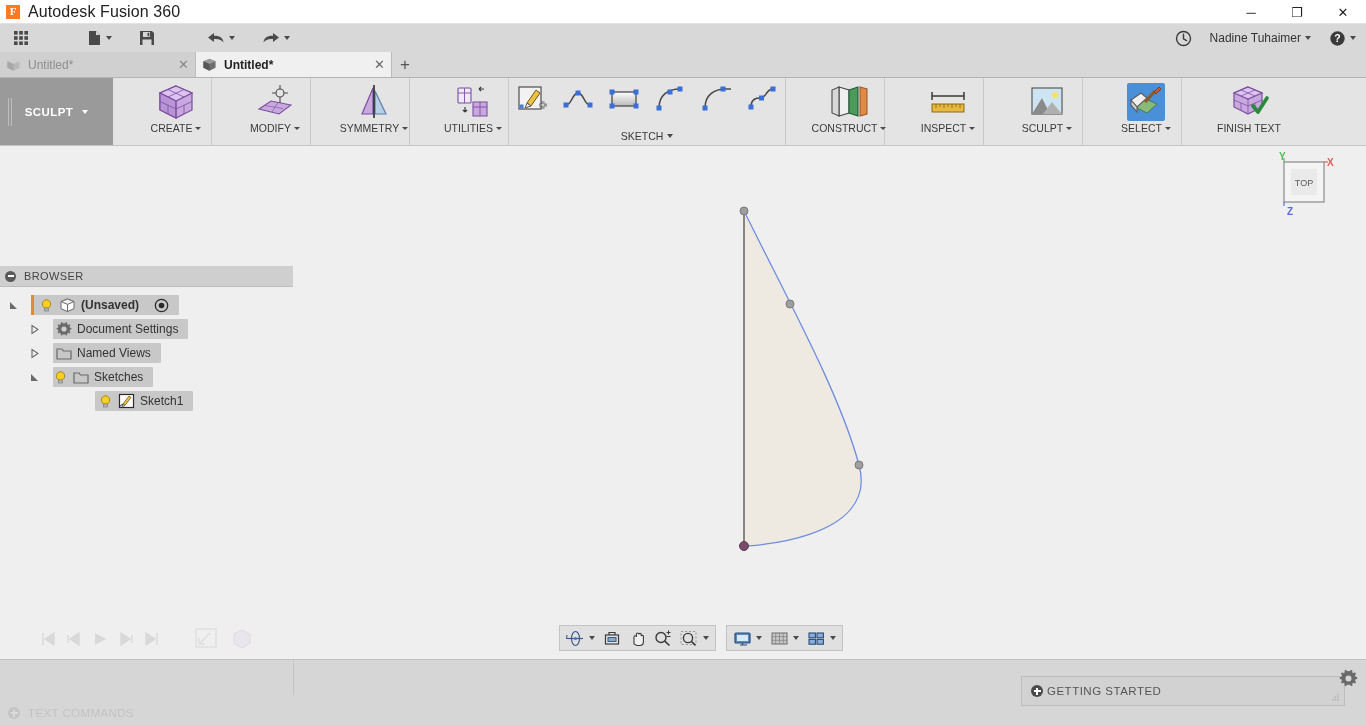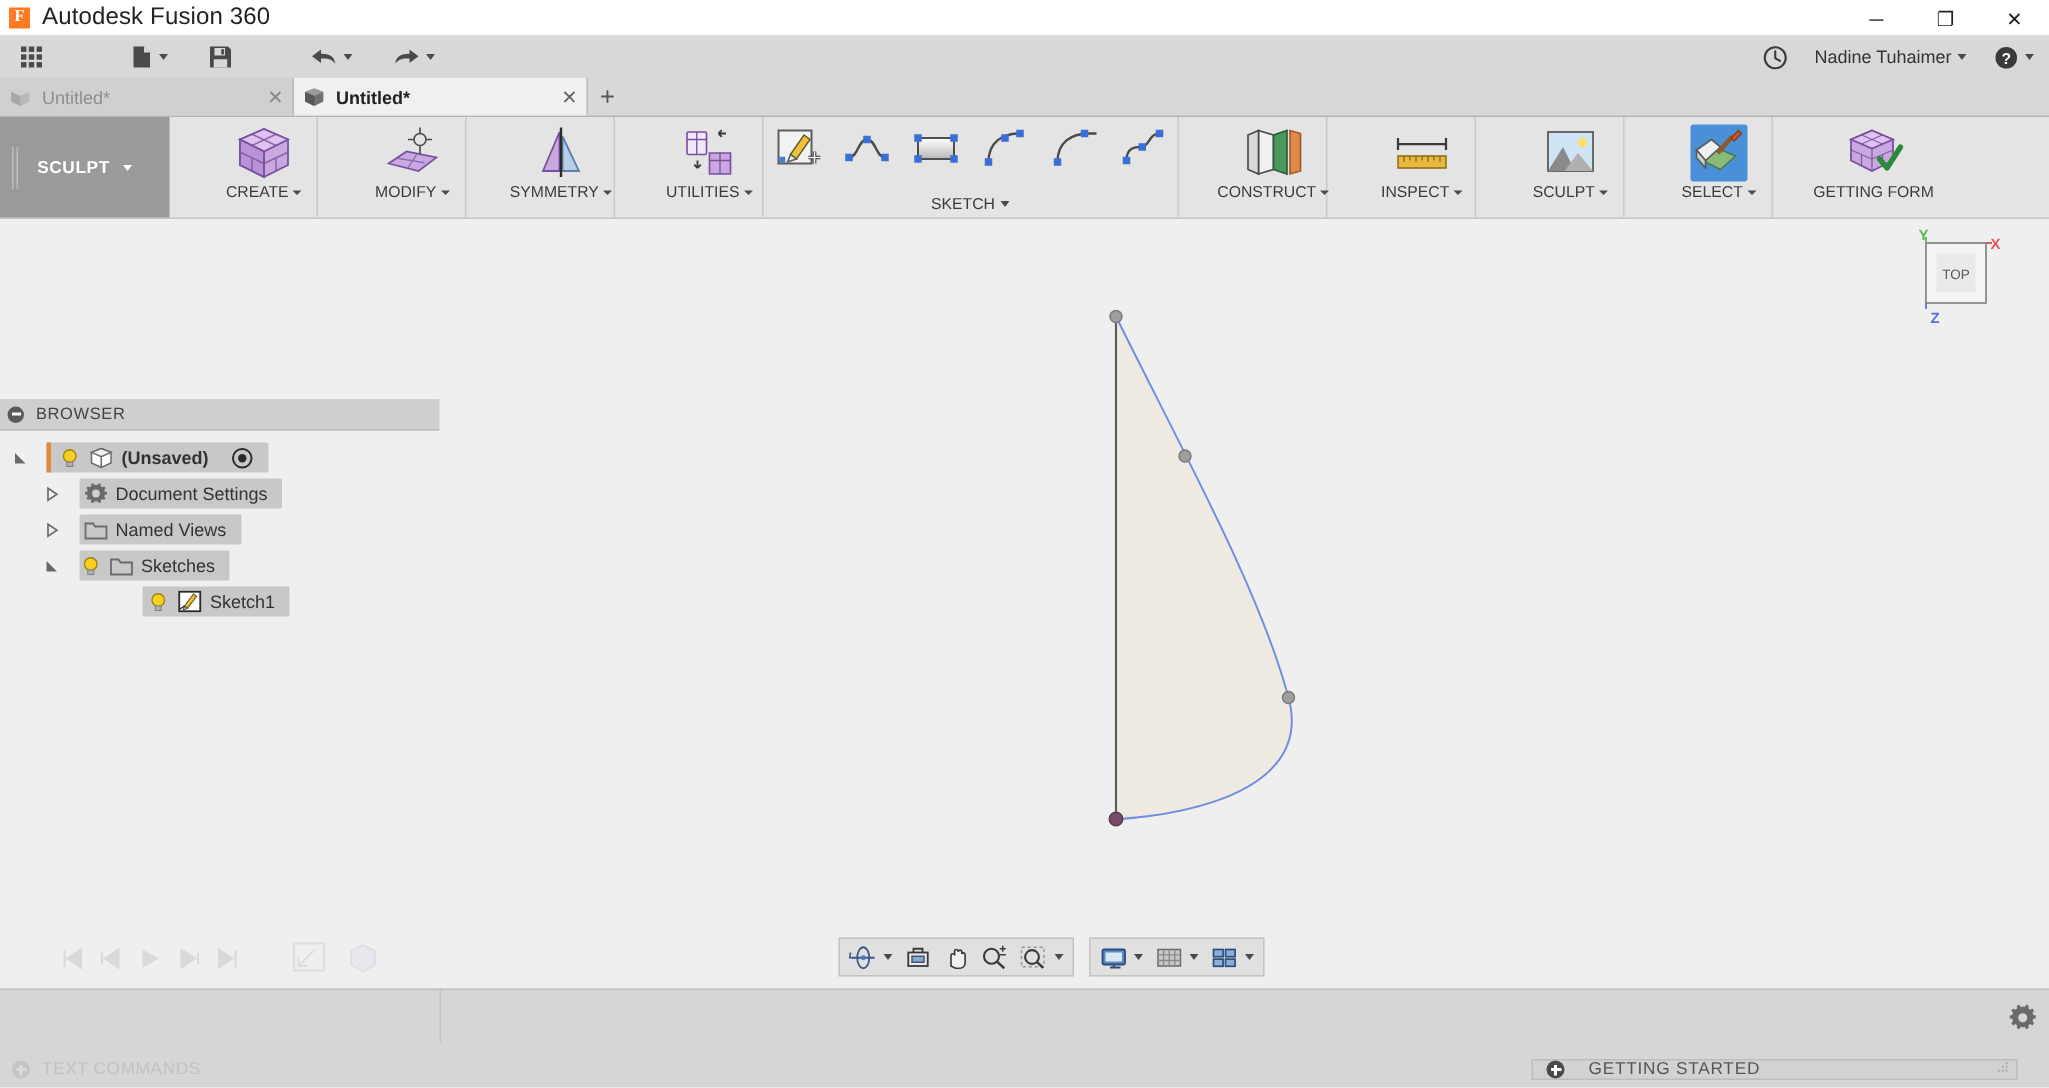--- a/index.html
+++ b/index.html
@@ -158,23 +158,23 @@
                    background: #d6d6d6; border-left: 1px solid #c4c4c4; }
   .textcmd { position: absolute; left: 8px; bottom: 6px; display: flex; align-items: center;
              gap: 8px; opacity: .12; }
   .plus-circ { width: 12px; height: 12px; border-radius: 50%; background: #4a4a4a;
                display: flex; align-items: center; justify-content: center; position: relative; }
   .plus-circ i { position: absolute; background: #fff; }
   .plus-circ i:first-child { width: 7px; height: 1.5px; }
   .plus-circ i:last-child { width: 1.5px; height: 7px; }
   .textcmd .lbl { font-size: 11.5px; color: #333; letter-spacing: .4px; }
   .gettingstarted {
-    position: absolute; right: 21px; bottom: 5px; width: 324px; height: 14px;
+    position: absolute; right: 21px; bottom: 19px; width: 324px; height: 30px;
     background: #d2d2d2; border: 1px solid #bdbdbd; display: flex; align-items: center;
-    gap: 16px; padding-left: 9px; cursor: pointer;
+    gap: 4px; padding-left: 9px; cursor: pointer;
   }
   .gettingstarted .lbl { font-size: 11.5px; color: #555; letter-spacing: .5px; }
   .gear-btn { position: absolute; right: 6px; top: 6px; width: 24px; height: 24px;
               display: flex; align-items: center; justify-content: center; cursor: pointer; }
   .grabdots { position: absolute; right: 4px; bottom: 3px; width: 8px; height: 8px; opacity: .5; }
 </style>
 </head>
 <body>
 
 <div class="titlebar">
@@ -494,21 +494,21 @@
       <span class="ico">
         <svg width="40" height="38" viewBox="0 0 40 38">
           <path d="M19 4 L33 10 V24 L19 31 L5 24 V10 Z" fill="#c9a8e0" stroke="#7a4f9e" stroke-width="1.2"></path>
           <path d="M19 4 L33 10 L19 16 L5 10 Z" fill="#ddc3ef" stroke="#7a4f9e" stroke-width="1.2"></path>
           <g stroke="#7a4f9e" stroke-width=".9" fill="none" opacity=".85">
             <path d="M12 7 L26 13 M26 7 L12 13 M19 16 V31 M5 17 L19 23 M12 20 V27 M19 23 L33 17 M26 20 V27"></path>
           </g>
           <path d="M24 23 L29 29 L38 15" fill="none" stroke="#2a8a3a" stroke-width="3.6" stroke-linecap="round" stroke-linejoin="round"></path>
         </svg>
       </span>
-      <span class="plabel">GETTING FORM</span>
+      <span class="plabel">FINISH TEXT</span>
     </div>
   </div>
 </div>
 
 <div class="main">
 
   <svg width="1366" height="579" style="position:absolute;left:0;top:0;">
     <path d="M744 65 L744 400 C 744 400, 880 396, 859 319 C 840 248, 790 158, 744 65 Z" fill="#efeae1" stroke="none"></path>
     <path d="M744 65 C 790 158, 840 248, 859 319 C 880 396, 744 400, 744 400" fill="none" stroke="#6e8de0" stroke-width="1.3"></path>
     <line x1="744" y1="65" x2="744" y2="400" stroke="#5a5a5a" stroke-width="1.4"></line>

